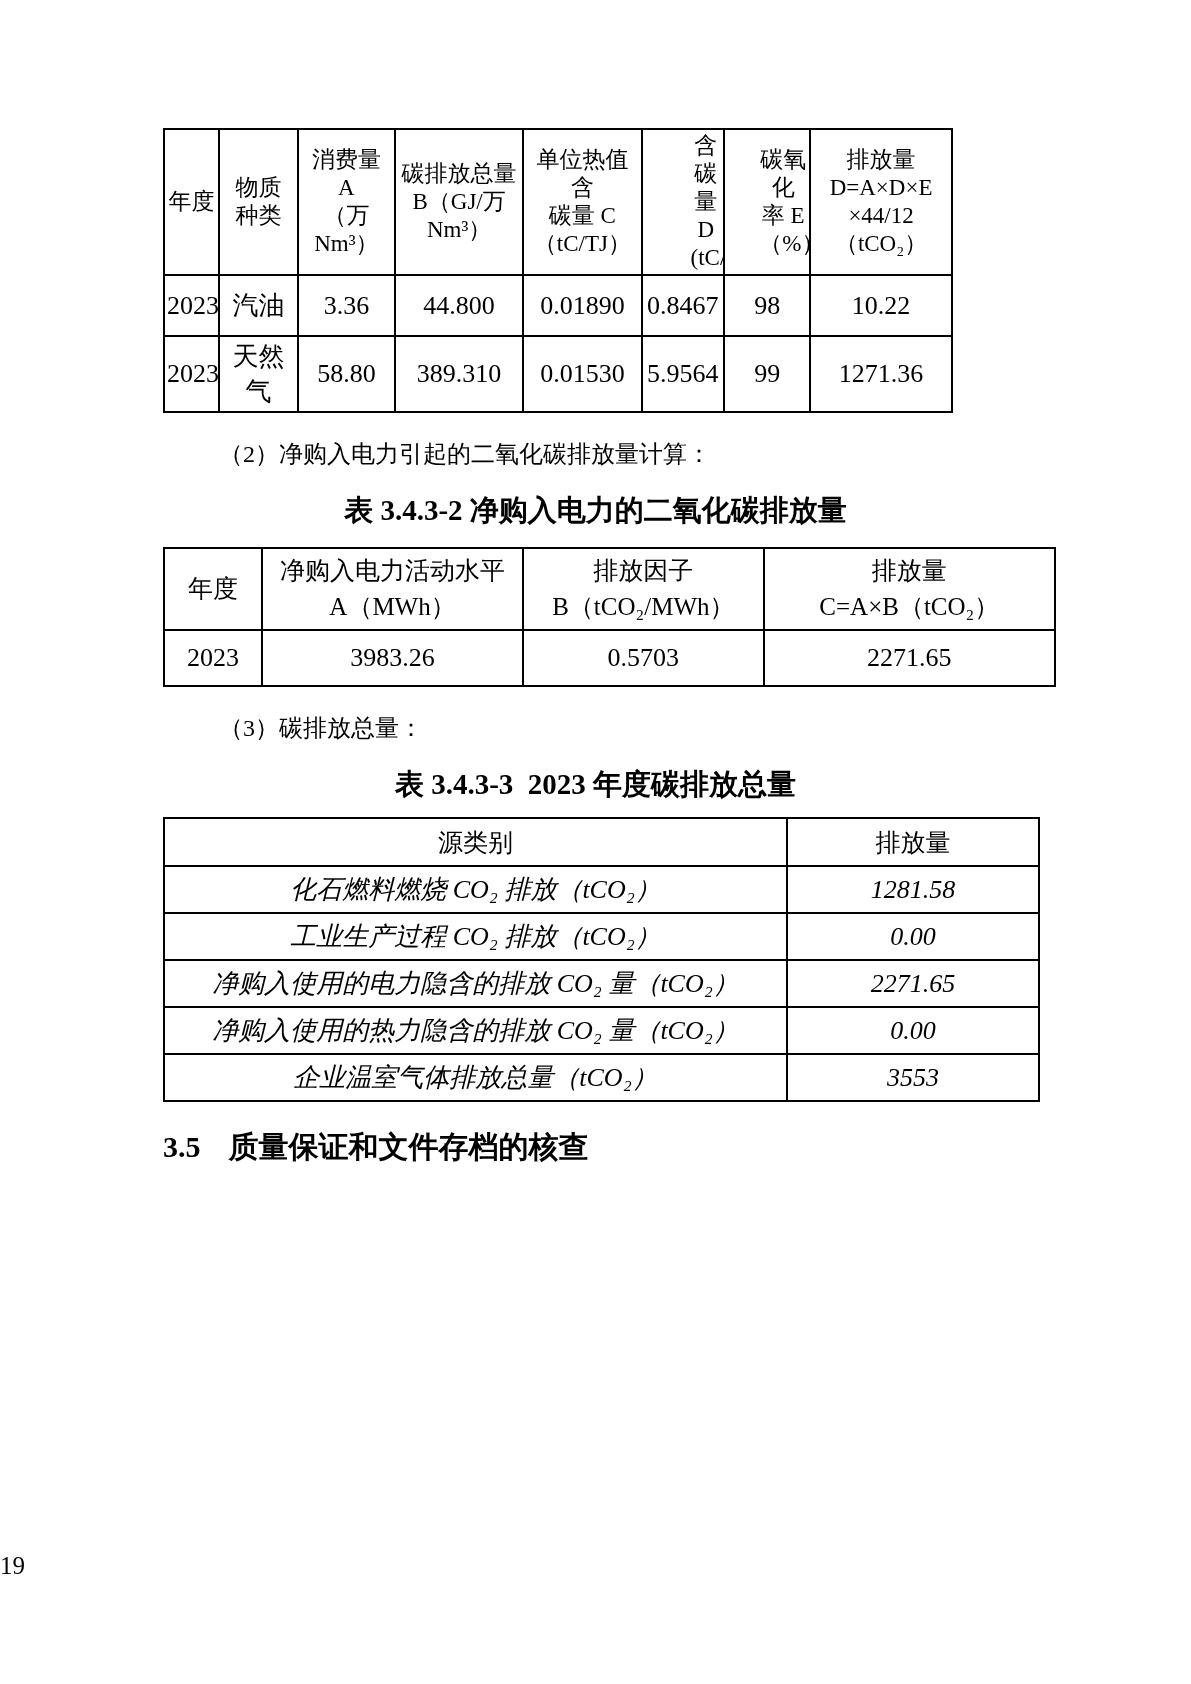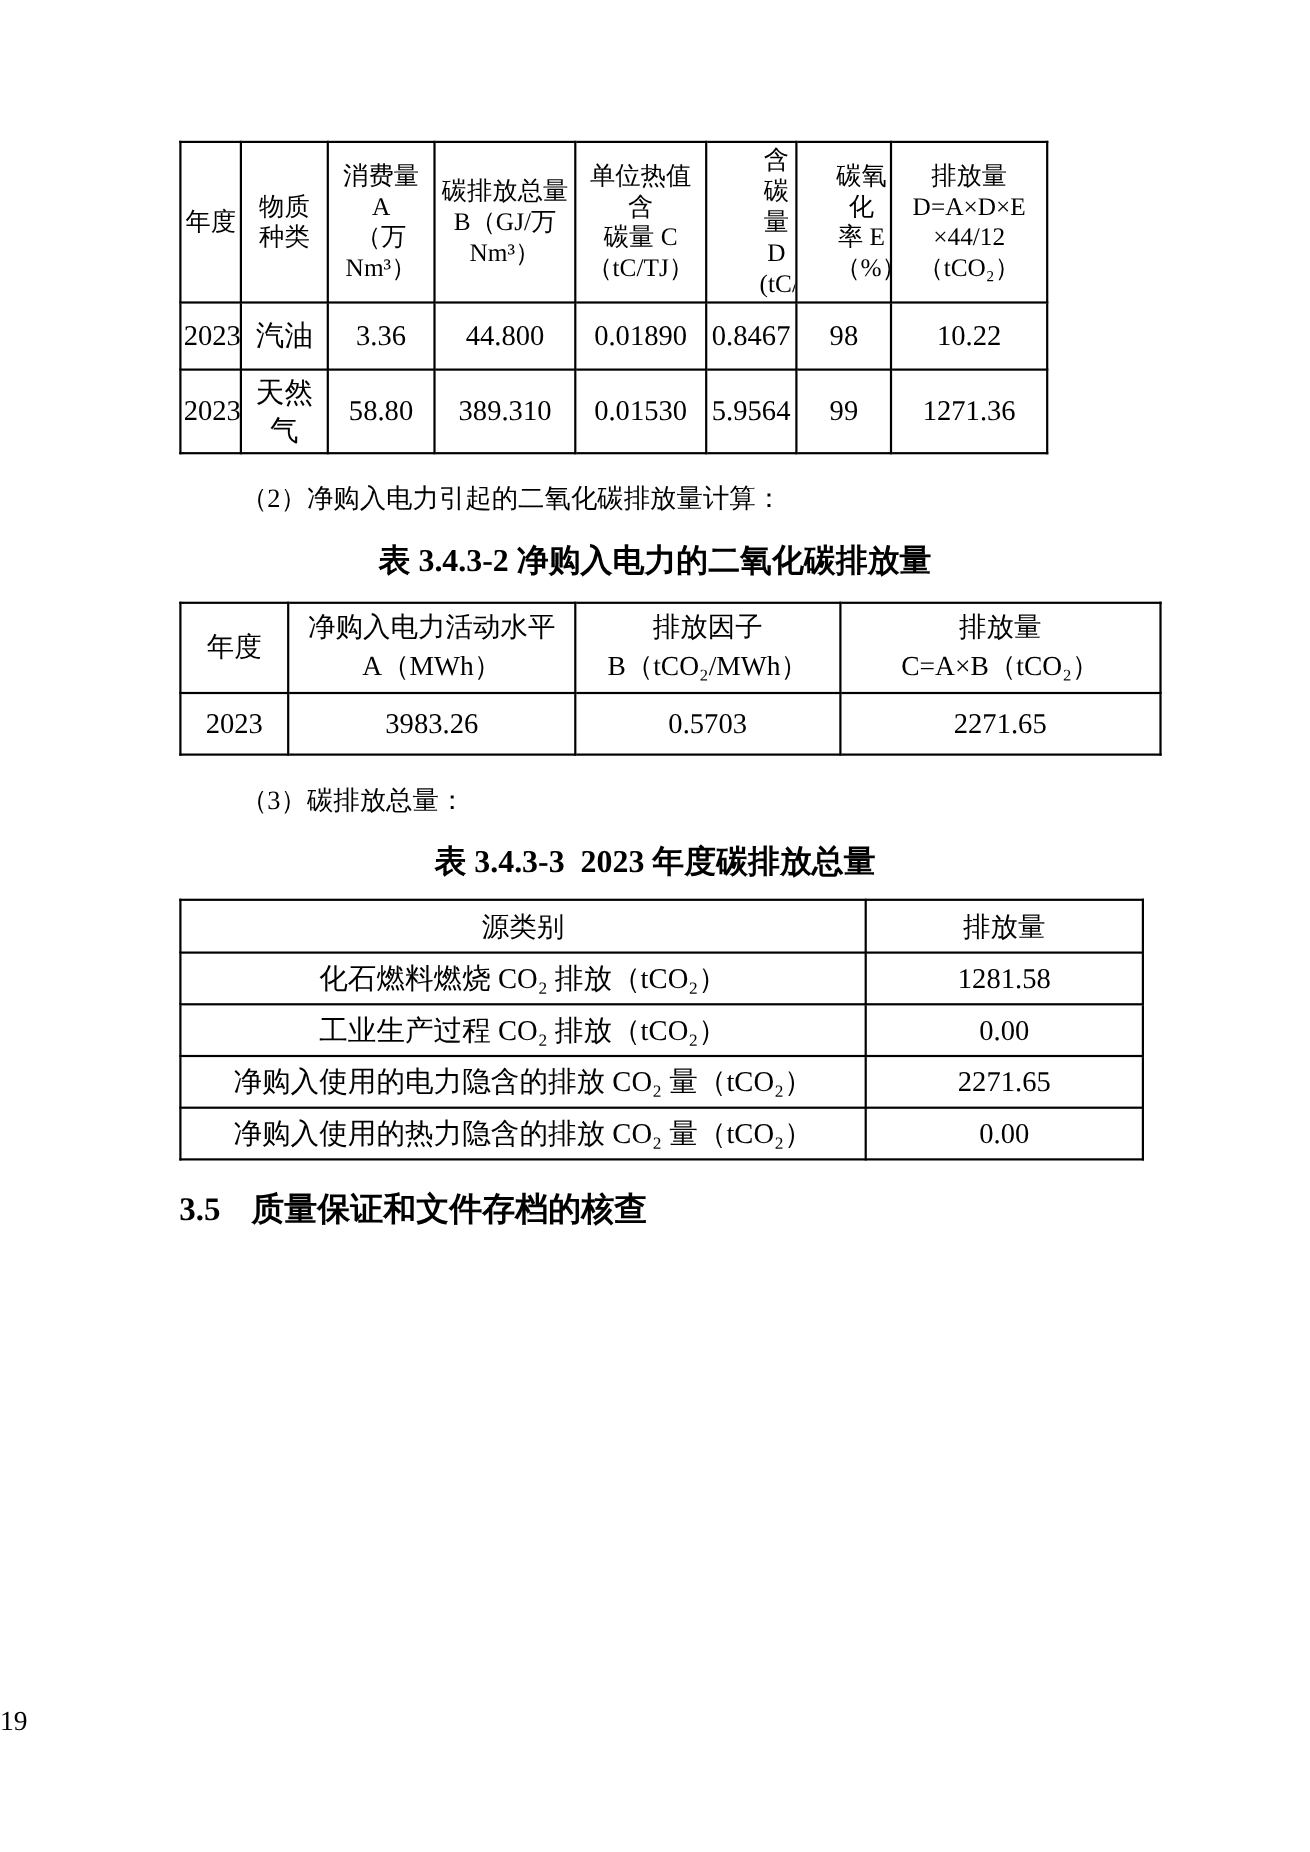--- a/index.html
+++ b/index.html
@@ -48,21 +48,21 @@
   .t2 th { font-size: 25px; line-height: 36px; height: 76px; }
   .t2 td { height: 50px; }
   .t2 .c1 { width: 11.0%; }
   .t2 .c2 { width: 29.3%; }
   .t2 .c3 { width: 27.0%; }
   .t2 .c4 { width: 32.7%; }
 
   
   .t3 { width: 877px; font-size: 26px; margin-top: 14px; }
   .t3 th { height: 42px; font-size: 25px; }
-  .t3 td { height: 41px; }
+  .t3 td { height: 41px; font-style: italic; }
   .t3 .c1 { width: 71.2%; }
   .t3 .c2 { width: 28.8%; }
 
   .para-sub {
     margin: 24px 0 0 0;
     font-size: 24px;
     line-height: 34px;
     text-indent: 56px;
   }
   .table-title {
@@ -226,20 +226,24 @@
         <td>0.00</td>
       </tr>
       <tr>
         <td>净购入使用的电力隐含的排放 CO₂ 量（tCO₂）</td>
         <td>2271.65</td>
       </tr>
       <tr>
         <td>净购入使用的热力隐含的排放 CO₂ 量（tCO₂）</td>
         <td>0.00</td>
       </tr>
+      <tr>
+        <td>企业温室气体排放总量（tCO₂）</td>
+        <td>3553</td>
+      </tr>
     </tbody>
   </table>
 
   <h2 class="section-heading">
     <span class="num">3.5</span><span>质量保证和文件存档的核查</span>
   </h2>
 
 
   <div class="page-number">19</div>
 

